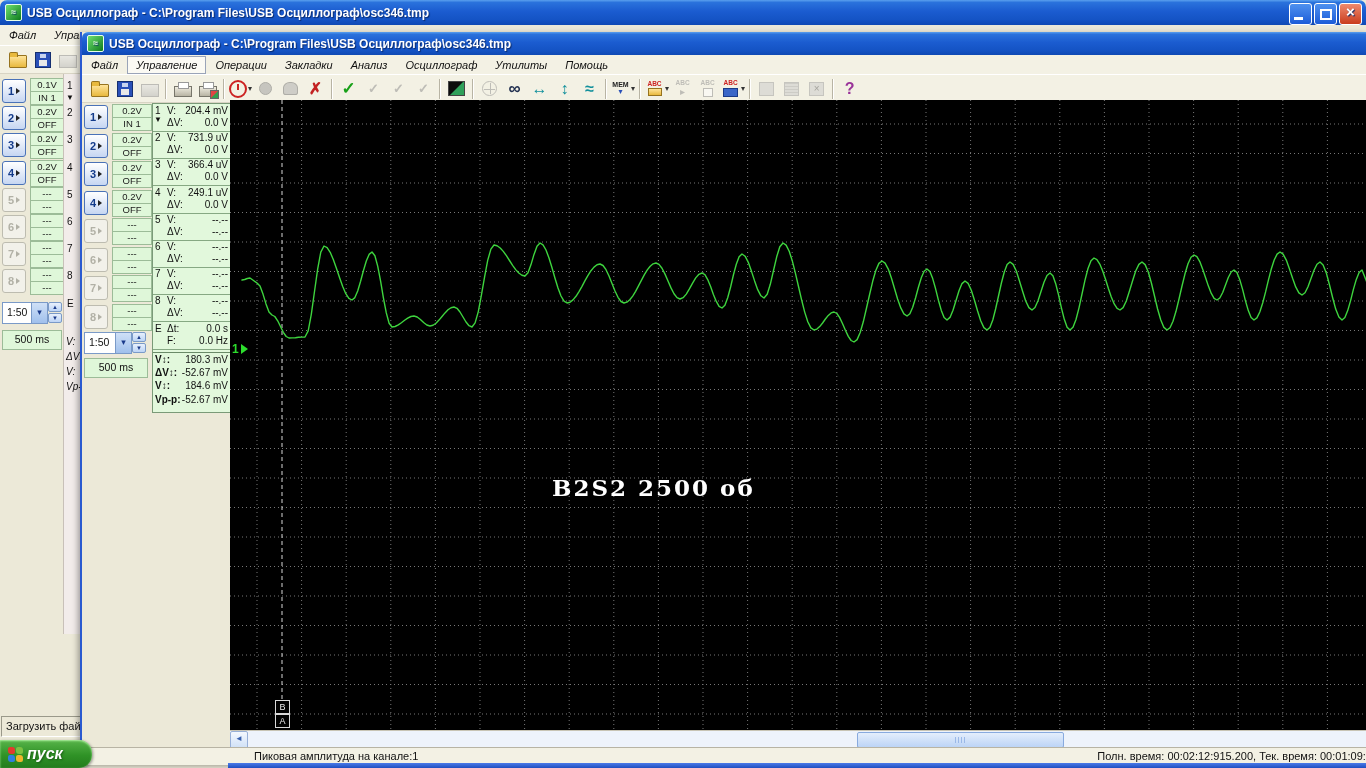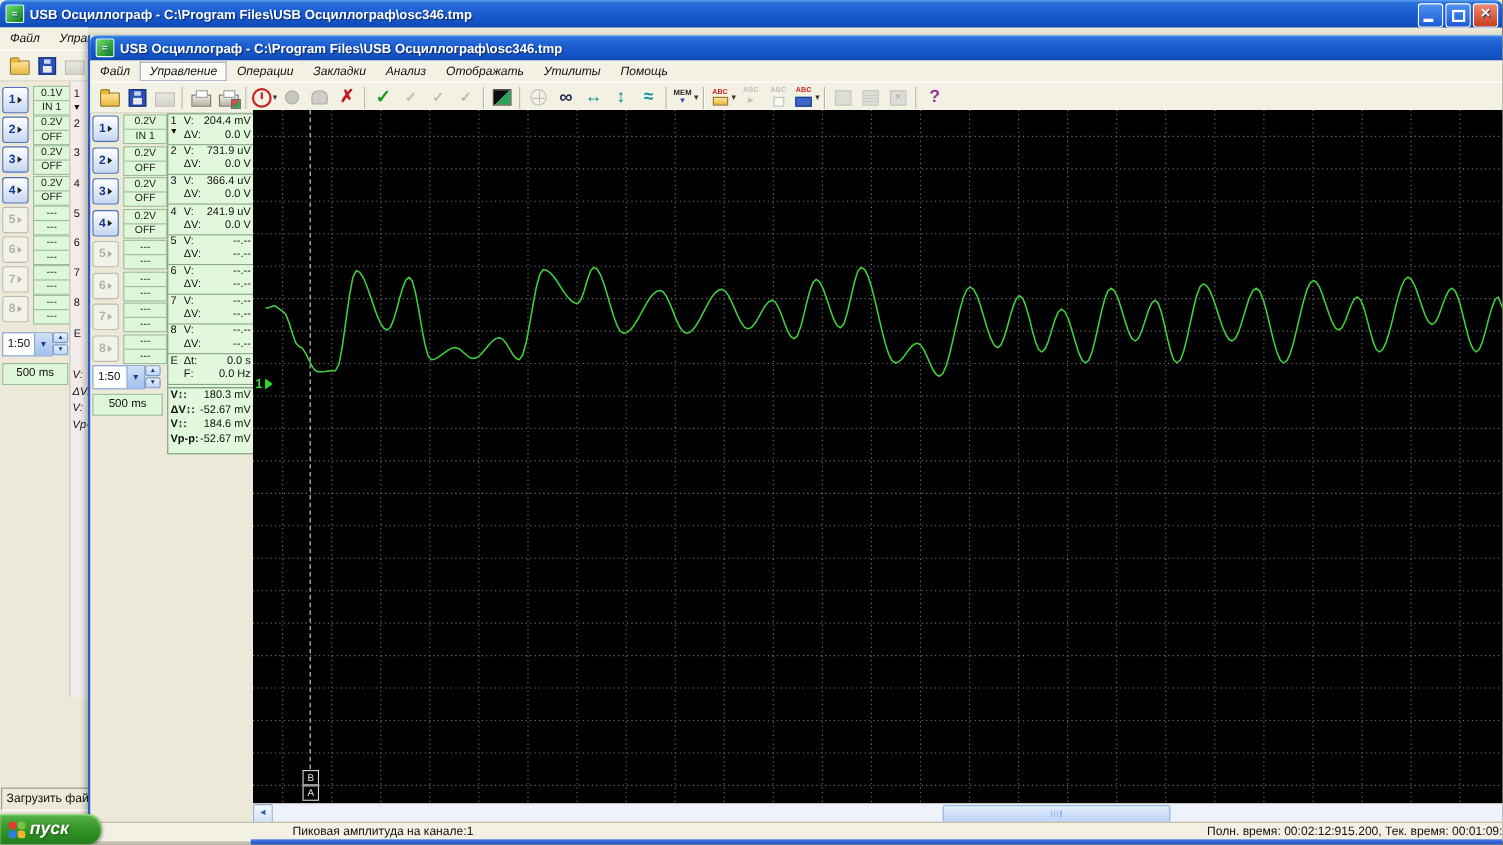--- a/index.html
+++ b/index.html
@@ -136,21 +136,21 @@
     font-size:9px;line-height:12px;text-align:center;background:#000;}
   
   #hscroll{position:absolute;background:#eef3fb;border-top:1px solid #c8c4b4;}
   .sb-arrow{position:absolute;left:0;top:0;width:16px;height:16px;background:linear-gradient(#f4f8ff,#cfe0f6);
     border:1px solid #98b0d8;border-radius:2px;color:#3a62b0;font-size:8px;line-height:14px;text-align:center;}
   .sb-thumb{position:absolute;top:1px;height:14px;background:linear-gradient(#e4eefc,#bcd4f6);
     border:1px solid #88aade;border-radius:2px;}
   .sb-thumb::before{content:"";position:absolute;left:50%;top:4px;width:12px;height:6px;margin-left:-6px;
     background:repeating-linear-gradient(90deg,#9ab8e8 0 1px,transparent 1px 3px);}
   #inner-status{position:absolute;background:#f3f1e4;border-top:1px solid #b8b4a4;font-size:11px;color:#111;}
-  #inner-status .lcell{position:absolute;left:184px;top:2px;}
+  #inner-status .lcell{position:absolute;left:172px;top:2px;}
   #inner-status .rcell{position:absolute;right:-4px;top:2px;white-space:nowrap;}
   #outer-statusbar{position:absolute;background:#ece9d8;}
   #outer-statusbar .cell{position:absolute;left:1px;top:4px;width:152px;height:19px;
     border:1px solid;border-color:#9a998a #fff #fff #9a998a;font-size:11px;line-height:18px;padding-left:4px;color:#111;}
   
   #start-btn{position:absolute;left:0;top:740px;width:92px;height:28px;
     background:linear-gradient(#58b44a 0%,#2f9226 55%,#247c1d 100%);
     border-radius:0 13px 13px 0;box-shadow:inset 0 1px 2px #aef0a0, 1px 1px 3px rgba(0,0,0,.4);
     display:flex;align-items:center;color:#fff;font-weight:bold;font-style:italic;font-size:16px;
     text-shadow:1px 1px 2px #1a5a14;}
@@ -286,21 +286,21 @@
     <div class="titlebar">
       <span class="app-icon"></span>
       <span>USB Осциллограф - C:\Program Files\USB Осциллограф\osc346.tmp</span>
     </div>
     <div id="inner-menubar" class="menubar" style="left:0;top:23px;width:1286px;height:19px;">
         <span class="mi">Файл</span>
         <span class="mi hl">Управление</span>
         <span class="mi">Операции</span>
         <span class="mi">Закладки</span>
         <span class="mi">Анализ</span>
-        <span class="mi">Отображать</span>
+        <span class="mi">Осциллограф</span>
         <span class="mi">Утилиты</span>
         <span class="mi">Помощь</span>
       </div>
     <div id="inner-toolbar" class="toolbar" style="left:0;top:42px;width:1286px;height:27px;">
         <span class="tbtn">
           <span class="ticon k-folder"></span>
         </span>
         <span class="tbtn">
           <span class="ticon k-floppy"></span>
         </span>
@@ -513,21 +513,21 @@
               <span class="ml">ΔV:</span>
               <span class="mv">0.0 V</span>
             </span>
           </span>
         </div>
         <div class="mrow" style="top: 81.6px;">
           <span class="mch">4</span>
           <span class="mlines">
             <span class="mline">
               <span class="ml">V:</span>
-              <span class="mv">241.9 uV</span>
+              <span class="mv">249.1 uV</span>
             </span>
             <span class="mline">
               <span class="ml">ΔV:</span>
               <span class="mv">0.0 V</span>
             </span>
           </span>
         </div>
         <div class="mrow" style="top: 108.8px;">
           <span class="mch">5</span>
           <span class="mlines">
@@ -661,20 +661,21 @@
           <line x1="0" y1="614" x2="1138" y2="614" class="grid" stroke="#777777"></line>
           <line x1="52" y1="0" x2="52" y2="612" class="curs"></line>
           <path d="M12,180 L14.7,179.5 L17.3,178.5 L20.0,178.0 L23.5,180.5 L27.0,183.0 L30.0,186.1 L33.0,194.1 L36.0,203.9 L39.0,211.9 L42.0,215.0 L44.8,216.5 L47.7,220.8 L50.5,226.5 L53.3,232.3 L56.2,236.5 L59.0,238.0 L62.2,237.9 L65.4,237.7 L68.6,237.3 L71.8,237.1 L75.0,237.0 L78.2,230.9 L81.3,214.3 L84.5,191.5 L87.7,168.8 L90.8,152.1 L94.0,146.0 L97.1,147.6 L100.2,152.3 L103.3,159.5 L106.4,168.3 L109.6,177.7 L112.7,186.5 L115.8,193.7 L118.9,198.4 L122.0,200.0 L124.9,197.6 L127.7,191.0 L130.6,181.3 L133.4,170.7 L136.3,161.0 L139.1,154.4 L142.0,152.0 L144.9,155.7 L147.7,166.1 L150.6,181.2 L153.4,197.8 L156.3,212.9 L159.1,223.3 L162.0,227.0 L165.1,226.5 L168.3,224.9 L171.4,222.7 L174.6,220.3 L177.7,218.1 L180.9,216.5 L184.0,216.0 L187.2,217.0 L190.4,219.5 L193.6,222.5 L196.8,225.0 L200.0,226.0 L203.0,225.3 L206.0,223.2 L209.0,220.1 L212.0,216.5 L215.0,212.9 L218.0,209.8 L221.0,207.7 L224.0,207.0 L227.0,208.3 L230.0,212.0 L233.0,217.0 L236.0,222.0 L239.0,225.7 L242.0,227.0 L245.1,222.9 L248.3,211.6 L251.4,195.1 L254.6,176.9 L257.7,160.4 L260.9,149.1 L264.0,145.0 L267.1,145.8 L270.2,148.0 L273.3,151.4 L276.4,155.7 L279.5,160.5 L282.6,165.3 L285.7,169.6 L288.8,173.0 L291.9,175.2 L295.0,176.0 L298.0,172.8 L301.0,164.6 L304.0,154.4 L307.0,146.2 L310.0,143.0 L313.0,144.8 L316.0,150.0 L319.0,158.0 L322.0,167.8 L325.0,178.2 L328.0,188.0 L331.0,196.0 L334.0,201.2 L337.0,203.0 L340.0,202.2 L343.0,199.9 L346.0,196.3 L349.0,191.6 L352.0,186.3 L355.0,180.7 L358.0,175.4 L361.0,170.7 L364.0,167.1 L367.0,164.8 L370.0,164.0 L373.0,165.5 L376.0,169.7 L379.0,176.0 L382.0,183.5 L385.0,191.0 L388.0,197.3 L391.0,201.5 L394.0,203.0 L396.9,202.2 L399.8,199.8 L402.7,196.1 L405.6,191.3 L408.5,185.8 L411.5,180.2 L414.4,174.7 L417.3,169.9 L420.2,166.2 L423.1,163.8 L426.0,163.0 L429.0,164.4 L432.0,168.3 L435.0,174.1 L438.0,181.0 L441.0,187.9 L444.0,193.7 L447.0,197.6 L450.0,199.0 L453.1,197.7 L456.3,194.1 L459.4,188.9 L462.6,183.1 L465.7,177.9 L468.9,174.3 L472.0,173.0 L474.9,174.7 L477.7,179.6 L480.6,186.6 L483.4,194.4 L486.3,201.4 L489.1,206.3 L492.0,208.0 L494.9,205.3 L497.7,197.8 L500.6,187.0 L503.4,175.0 L506.3,164.2 L509.1,156.7 L512.0,154.0 L515.1,156.2 L518.3,162.3 L521.4,171.1 L524.6,180.9 L527.7,189.7 L530.9,195.8 L534.0,198.0 L537.2,194.3 L540.3,184.3 L543.5,170.5 L546.7,156.8 L549.8,146.7 L553.0,143.0 L556.1,145.1 L559.2,151.3 L562.3,160.9 L565.4,173.1 L568.5,186.5 L571.6,199.9 L574.7,212.1 L577.8,221.7 L580.9,227.9 L584.0,230.0 L586.9,229.1 L589.7,226.6 L592.6,223.0 L595.4,219.0 L598.3,215.4 L601.1,212.9 L604.0,212.0 L606.9,213.5 L609.7,217.6 L612.6,223.7 L615.4,230.3 L618.3,236.4 L621.1,240.5 L624.0,242.0 L627.1,239.6 L630.2,232.5 L633.3,221.8 L636.4,208.5 L639.6,194.5 L642.7,181.3 L645.8,170.5 L648.9,163.4 L652.0,161.0 L655.1,163.1 L658.3,169.1 L661.4,178.0 L664.5,188.5 L667.6,199.0 L670.8,207.9 L673.9,213.9 L677.0,216.0 L679.9,213.7 L682.7,207.2 L685.6,197.7 L688.4,187.3 L691.3,177.8 L694.1,171.3 L697.0,169.0 L699.9,171.5 L702.7,178.6 L705.6,188.8 L708.4,200.2 L711.3,210.4 L714.1,217.5 L717.0,220.0 L720.0,217.4 L723.0,210.3 L726.0,200.5 L729.0,190.8 L732.0,183.6 L735.0,181.0 L738.1,183.4 L741.3,190.2 L744.4,200.0 L747.6,211.0 L750.7,220.8 L753.9,227.6 L757.0,230.0 L759.9,227.4 L762.8,220.0 L765.6,209.0 L768.5,196.0 L771.4,183.0 L774.3,172.0 L777.1,164.6 L780.0,162.0 L783.1,164.4 L786.3,171.0 L789.4,180.7 L792.6,191.3 L795.7,201.0 L798.9,207.6 L802.0,210.0 L805.0,207.5 L808.0,200.8 L811.0,191.5 L814.0,182.3 L817.0,175.5 L820.0,173.0 L822.9,175.8 L825.7,183.7 L828.6,195.2 L831.4,207.8 L834.3,219.3 L837.1,227.2 L840.0,230.0 L843.0,227.3 L846.0,219.5 L849.0,207.8 L852.0,194.0 L855.0,180.2 L858.0,168.5 L861.0,160.7 L864.0,158.0 L866.9,159.6 L869.8,164.1 L872.7,171.0 L875.6,179.5 L878.4,188.5 L881.3,197.0 L884.2,203.9 L887.1,208.4 L890.0,210.0 L893.1,207.6 L896.3,201.0 L899.4,191.3 L902.6,180.7 L905.7,171.0 L908.9,164.4 L912.0,162.0 L915.1,164.6 L918.3,172.0 L921.4,183.0 L924.5,196.0 L927.6,209.0 L930.8,220.0 L933.9,227.4 L937.0,230.0 L940.0,227.7 L943.0,221.2 L946.0,211.3 L949.0,199.0 L952.0,186.0 L955.0,173.8 L958.0,163.8 L961.0,157.3 L964.0,155.0 L966.9,156.7 L969.8,161.6 L972.6,168.9 L975.5,177.5 L978.4,186.1 L981.3,193.4 L984.1,198.3 L987.0,200.0 L989.8,198.0 L992.7,192.5 L995.5,185.0 L998.3,177.5 L1001.2,172.0 L1004.0,170.0 L1006.9,172.5 L1009.7,179.4 L1012.6,189.4 L1015.4,200.6 L1018.3,210.6 L1021.1,217.5 L1024.0,220.0 L1026.9,217.9 L1029.8,212.0 L1032.7,203.0 L1035.6,191.9 L1038.4,180.1 L1041.3,169.0 L1044.2,160.0 L1047.1,154.1 L1050.0,152.0 L1053.1,154.1 L1056.3,160.1 L1059.4,168.7 L1062.6,178.3 L1065.7,186.9 L1068.9,192.9 L1072.0,195.0 L1075.0,192.8 L1078.0,186.8 L1081.0,178.5 L1084.0,170.3 L1087.0,164.2 L1090.0,162.0 L1093.1,164.9 L1096.3,172.9 L1099.4,184.5 L1102.6,197.5 L1105.7,209.1 L1108.9,217.1 L1112.0,220.0 L1114.9,217.5 L1117.7,210.6 L1120.6,200.6 L1123.4,189.4 L1126.3,179.4 L1129.1,172.5 L1132.0,170.0 L1135.0,177.5 L1138.0,185.0" class="trace" stroke="#3ed43e"></path>
         </svg>
       <div id="trig" style="left:2px;top:242px;">
         <span>1</span>
         <span class="arr"></span>
       </div>
       <div class="cursbox" style="left:45px;top:600px;">B</div>
       <div class="cursbox" style="left:45px;top:614px;">A</div>
+      <div id="annotation" style="left:322px;top:374px;">B2S2 2500 об</div>
     </div>
 
     <div id="hscroll" style="left:148px;top:698px;width:1138px;height:17px;">
       <span class="sb-arrow">◄</span>
       <span class="sb-thumb" style="left:627px;width:205px;"></span>
     </div>
 
     <div id="inner-status" style="left:0;top:715px;width:1286px;height:17px;">
       <span class="lcell">Пиковая амплитуда на канале:1</span>
       <span class="rcell">Полн. время: 00:02:12:915.200, Тек. время: 00:01:09:2</span>

